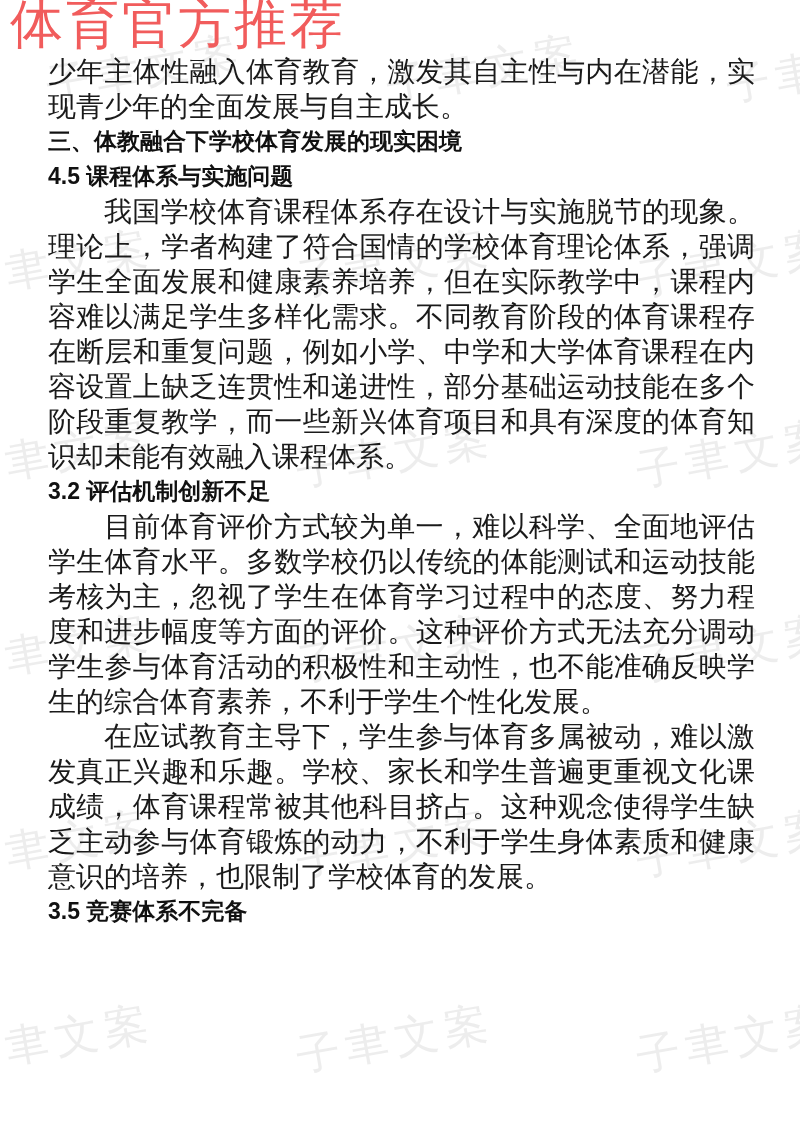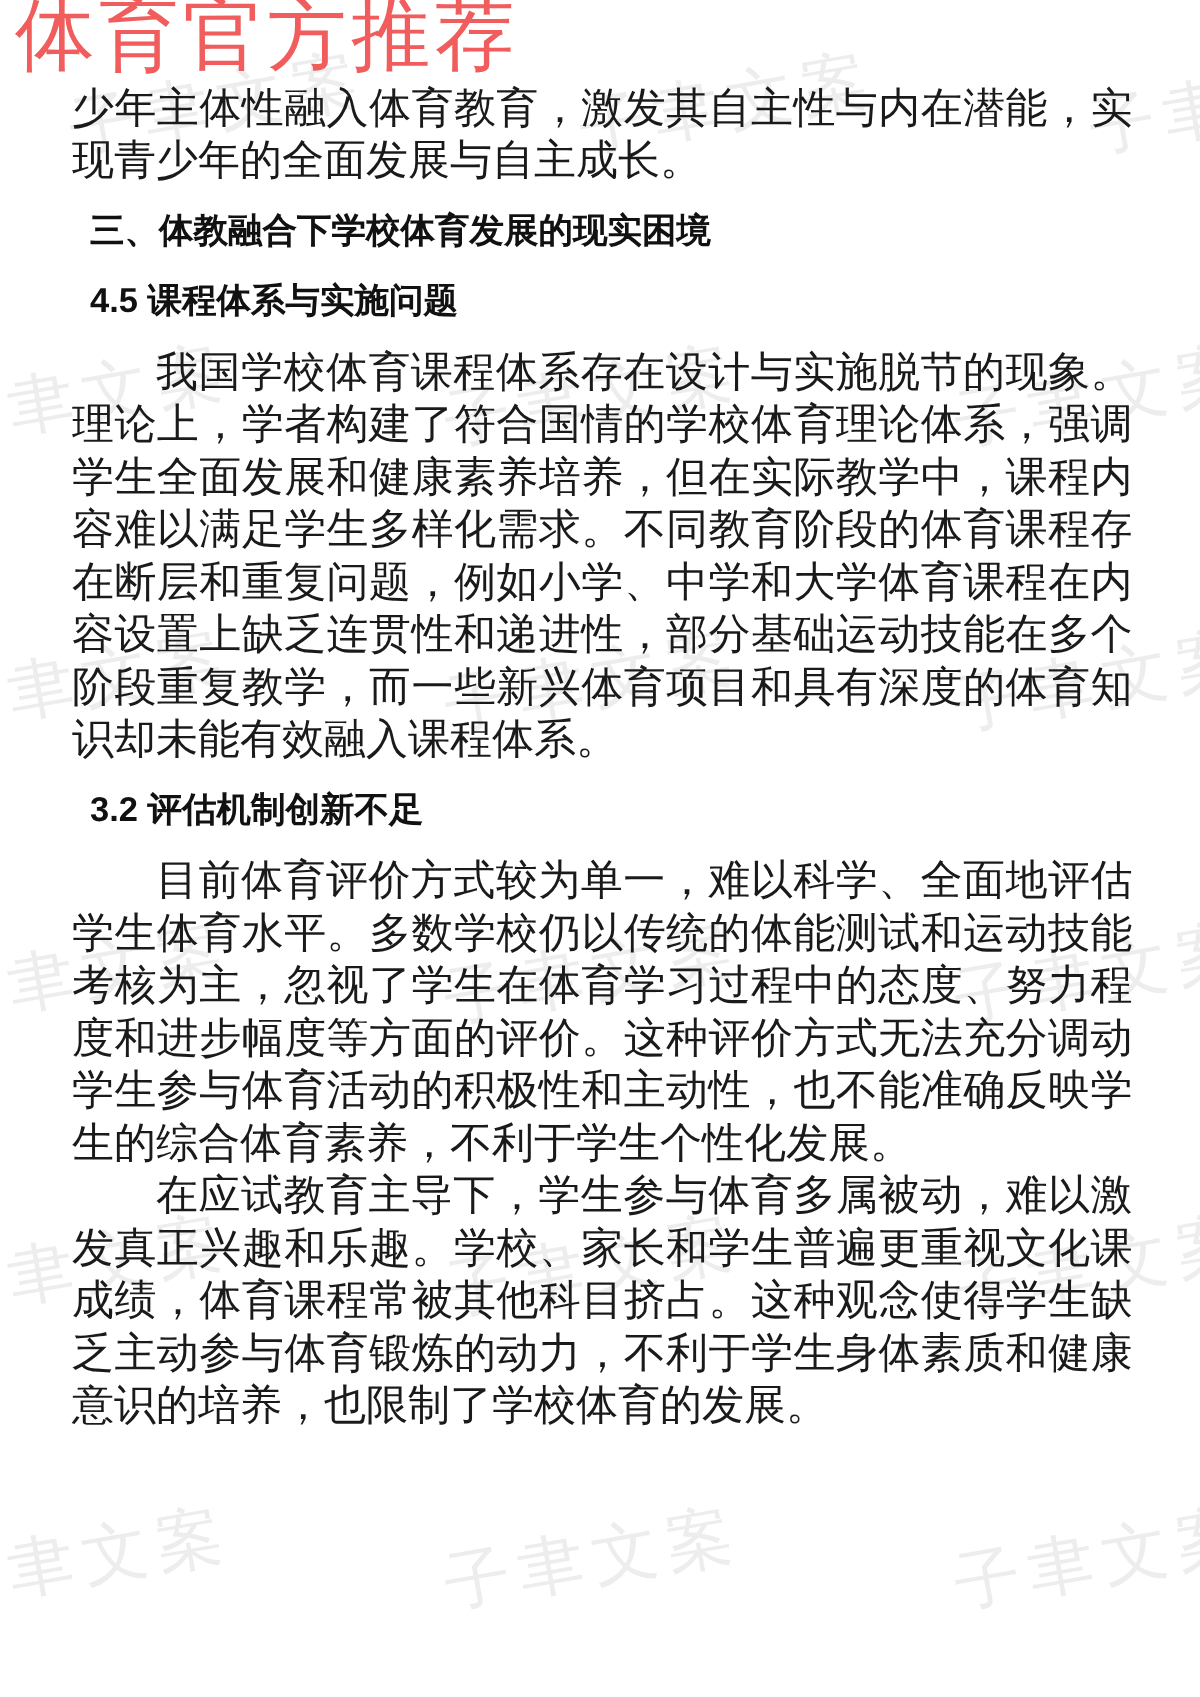--- a/index.html
+++ b/index.html
@@ -55,21 +55,21 @@
     margin: 0;
     font-size: 28px;
     line-height: 35px;
     text-align: justify;
     color: #1a1a1a;
   }
   .content p.indent {
     text-indent: 2em;
   }
   .content h2, .content h3 {
-    margin: 12px;
+    margin: 0;
     font-size: 23px;
     line-height: 35px;
     font-weight: bold;
     color: #111111;
   }
 </style>
 </head>
 <body>
 
 <div class="page">
@@ -105,15 +105,16 @@
 
     <h3>4.5 课程体系与实施问题</h3>
     <p class="indent">我国学校体育课程体系存在设计与实施脱节的现象。理论上，学者构建了符合国情的学校体育理论体系，强调学生全面发展和健康素养培养，但在实际教学中，课程内容难以满足学生多样化需求。不同教育阶段的体育课程存在断层和重复问题，例如小学、中学和大学体育课程在内容设置上缺乏连贯性和递进性，部分基础运动技能在多个阶段重复教学，而一些新兴体育项目和具有深度的体育知识却未能有效融入课程体系。</p>
 
     <h3>3.2 评估机制创新不足</h3>
     <p class="indent">目前体育评价方式较为单一，难以科学、全面地评估学生体育水平。多数学校仍以传统的体能测试和运动技能考核为主，忽视了学生在体育学习过程中的态度、努力程度和进步幅度等方面的评价。这种评价方式无法充分调动学生参与体育活动的积极性和主动性，也不能准确反映学生的综合体育素养，不利于学生个性化发展。</p>
 
 
     <p class="indent">在应试教育主导下，学生参与体育多属被动，难以激发真正兴趣和乐趣。学校、家长和学生普遍更重视文化课成绩，体育课程常被其他科目挤占。这种观念使得学生缺乏主动参与体育锻炼的动力，不利于学生身体素质和健康意识的培养，也限制了学校体育的发展。</p>
 
+    <h3>3.5 竞赛体系不完备</h3>
 
   </div>
 </div>
 
 </body></html>

